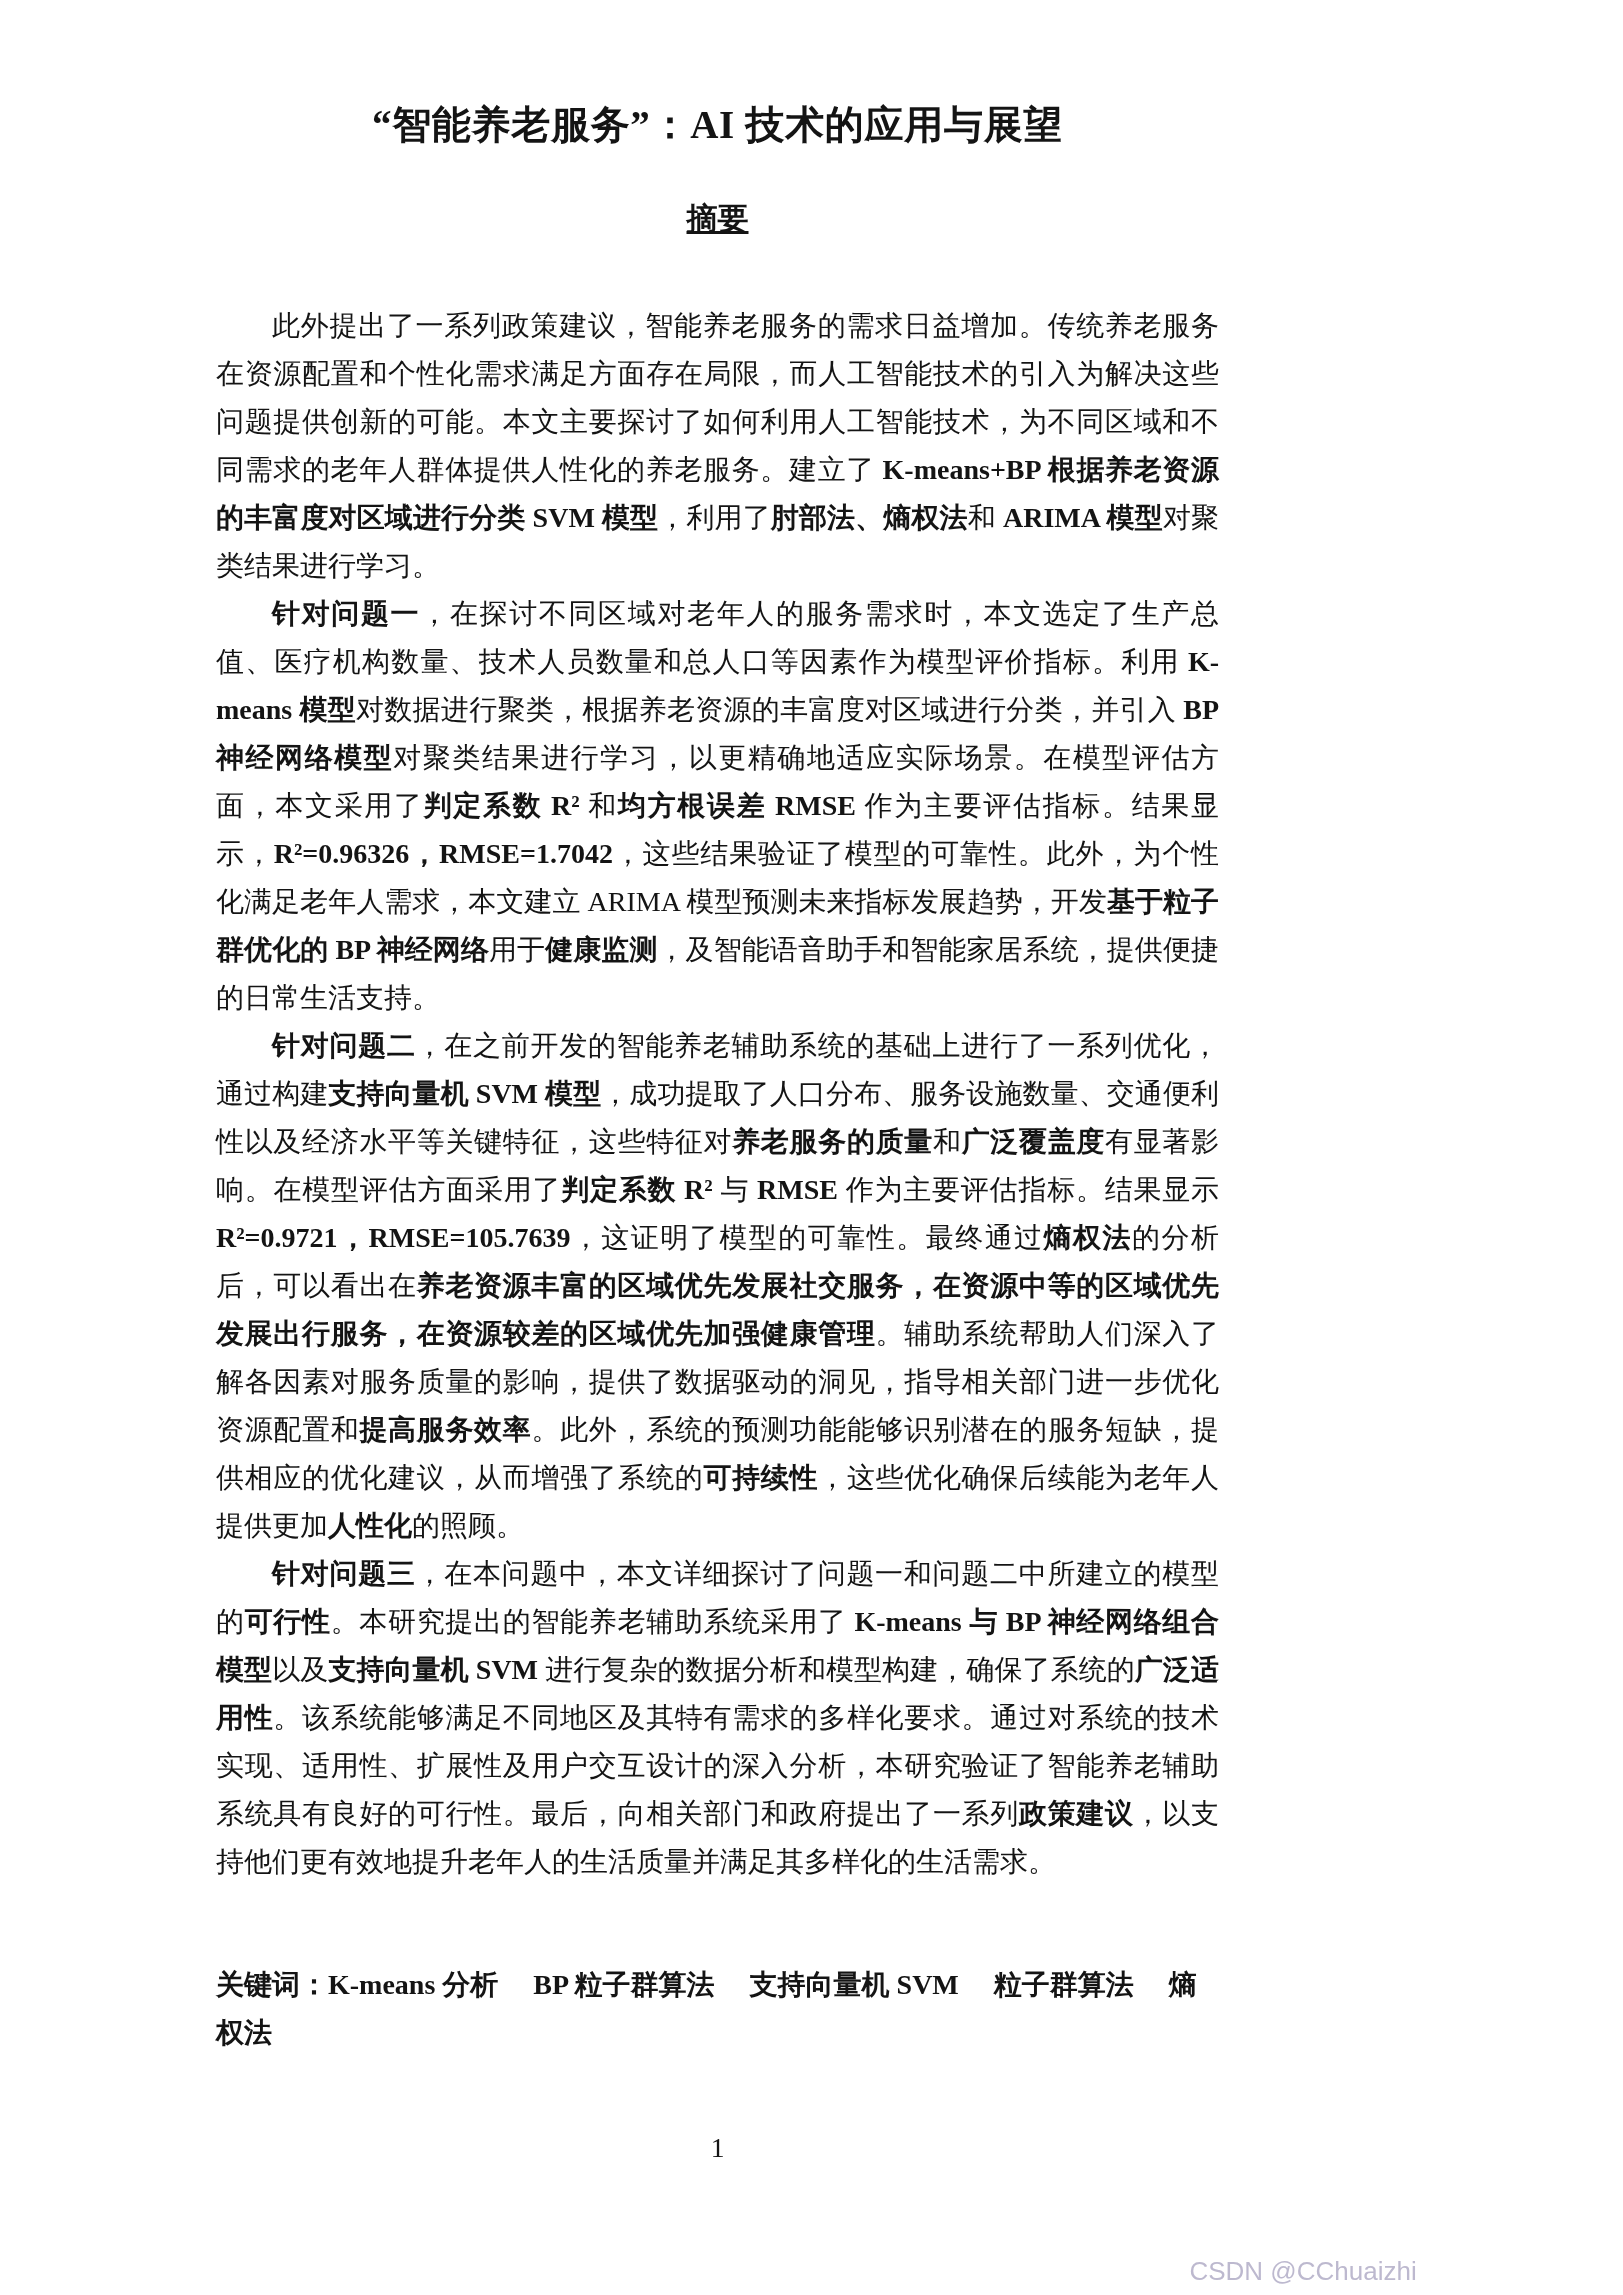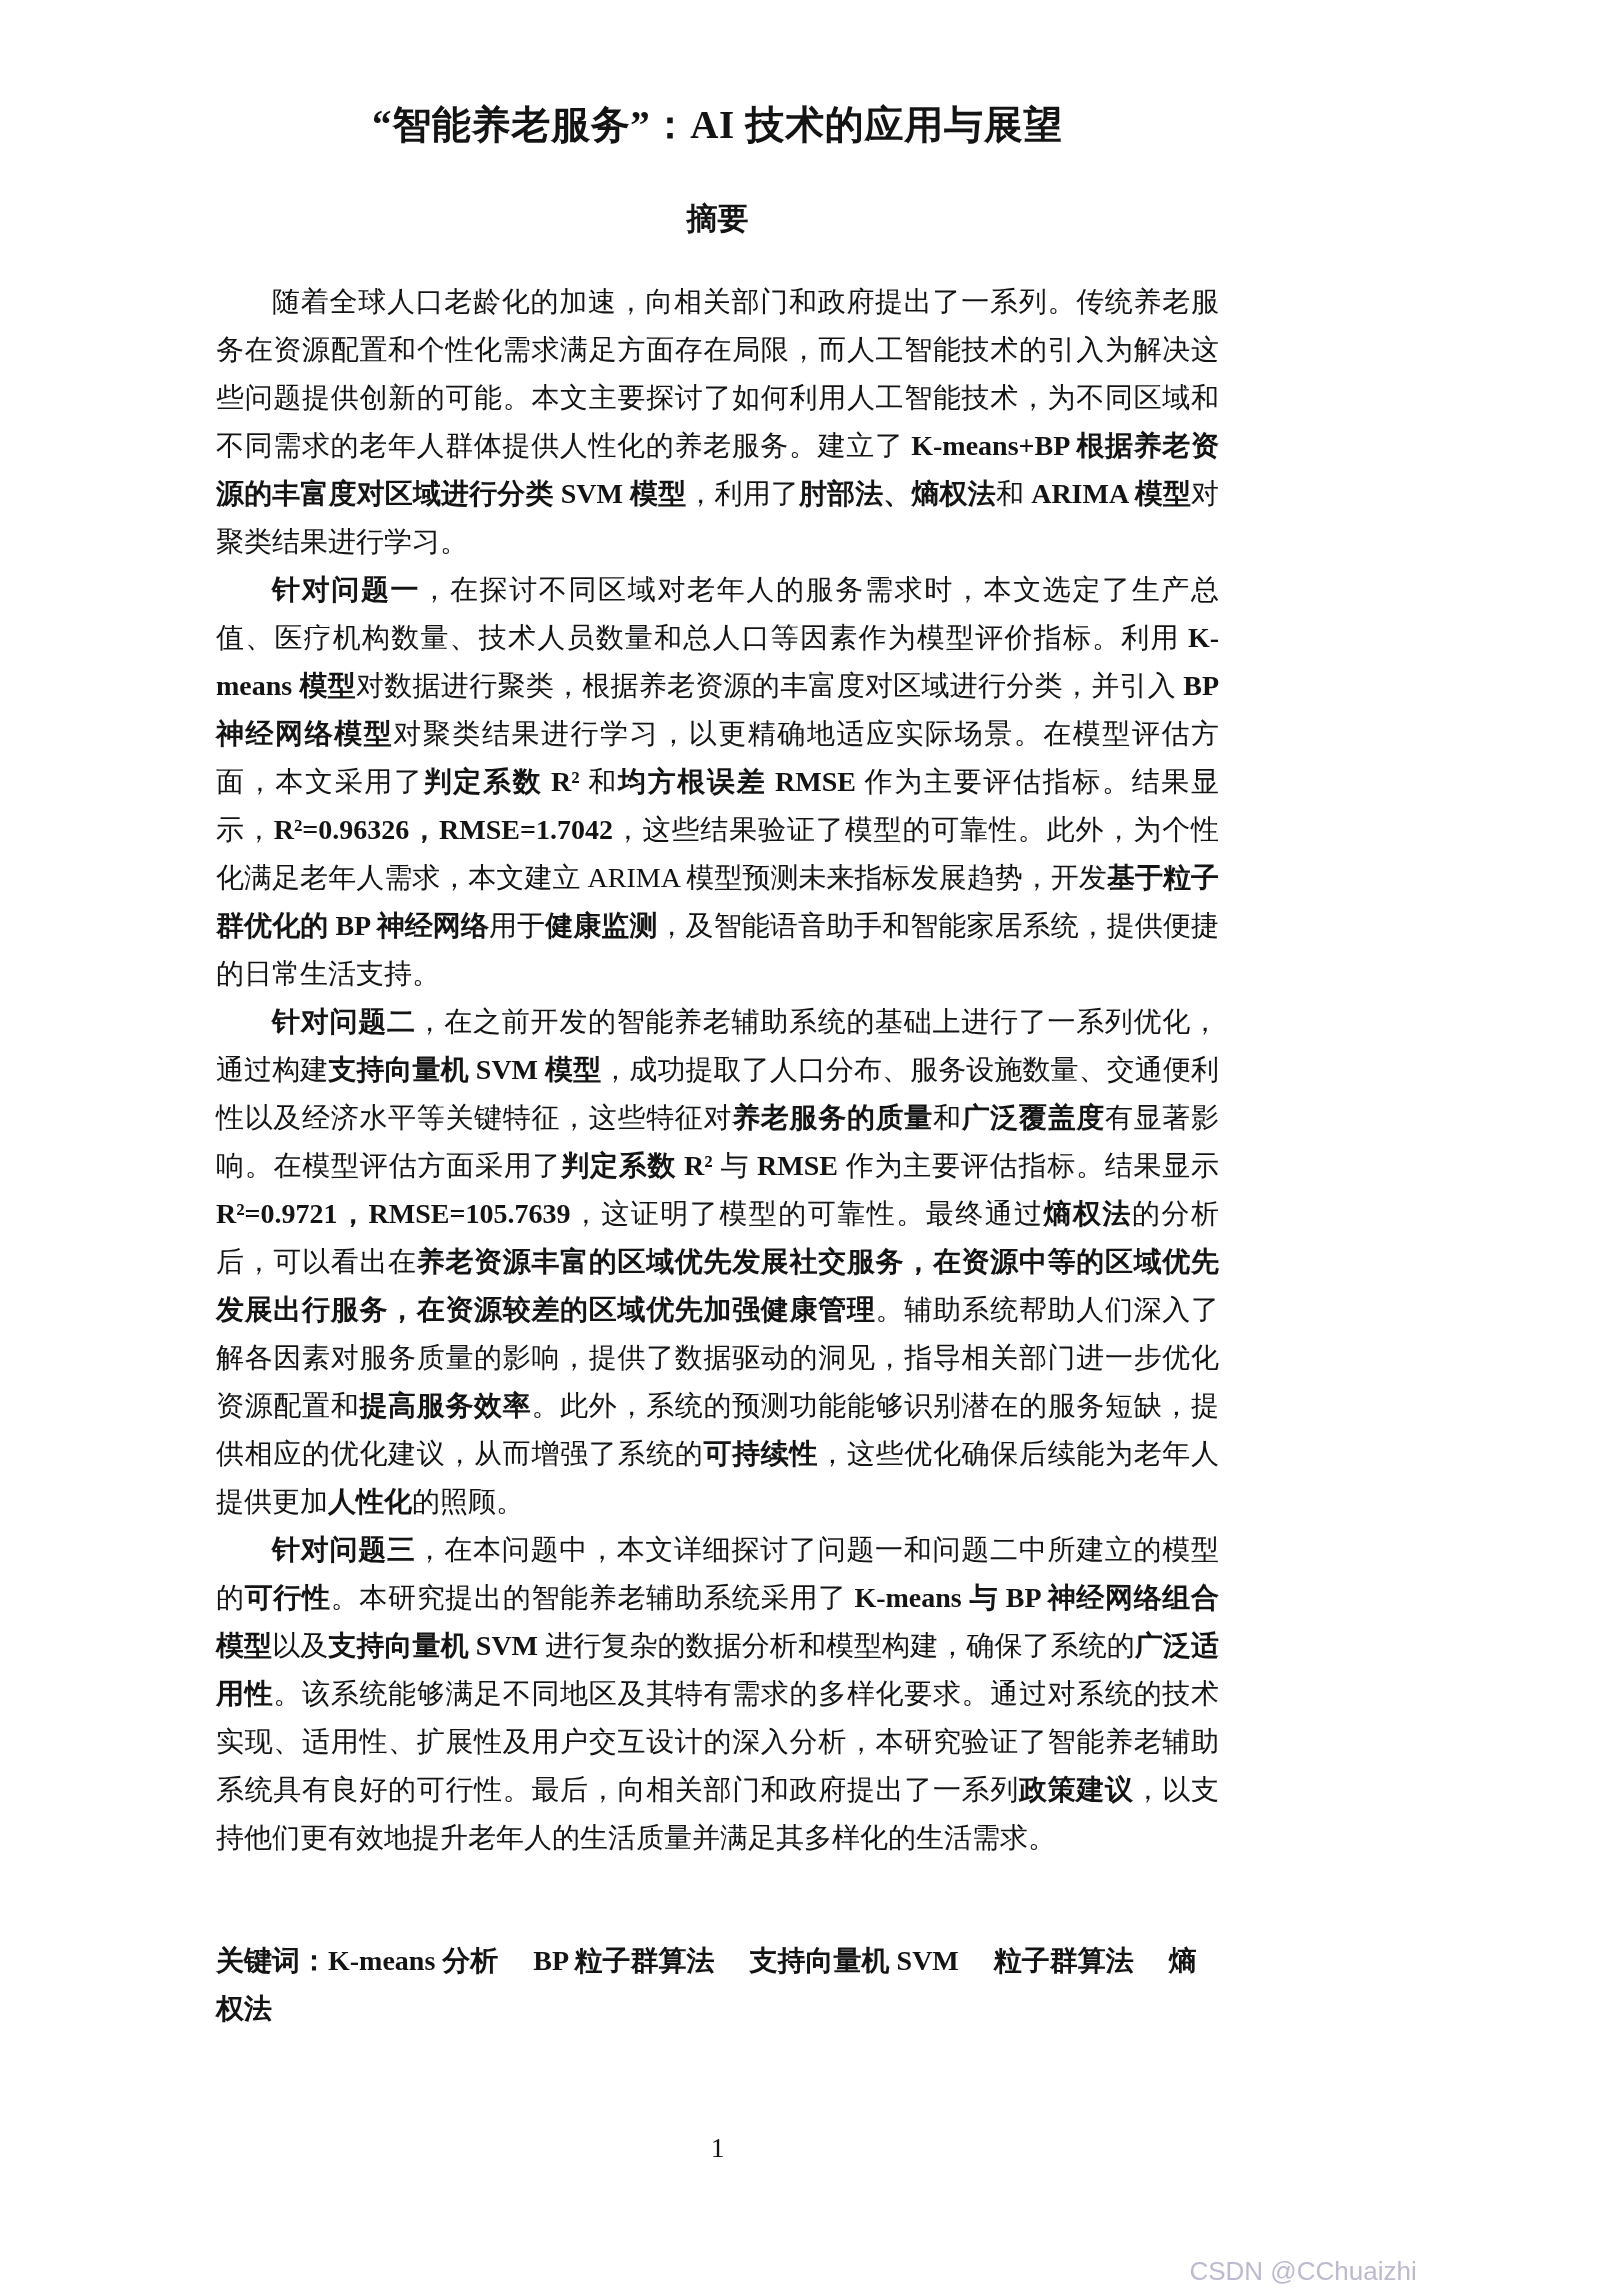--- a/index.html
+++ b/index.html
@@ -15,24 +15,25 @@
     overflow: hidden;
   }
   .title {
     margin: 0 0 46px 0;
     text-align: center;
     font-size: 39px;
     font-weight: 700;
     letter-spacing: 0.7px;
   }
   .abstract-heading {
-    margin: 0 0 38px 0;
+    margin: 0 0 62px 0;
     text-align: center;
     font-size: 31px;
     font-weight: 700;
+    text-decoration: underline;
   }
   .body-text { }
   .para {
     margin: 0;
     font-size: 28px;
     line-height: 48px;
     text-align: justify;
     text-indent: 2em;
     text-justify: inter-ideograph;
   }
@@ -69,21 +70,21 @@
 </head>
 <body>
 
 <div class="page">
 
   <h1 class="title">“智能养老服务”：AI 技术的应用与展望</h1>
 
   <h2 class="abstract-heading">摘要</h2>
 
   <div class="body-text">
-    <p class="para"><span>随着全球人口老龄化的加速，向相关部门和政府提出了一系列。传统养老服务在资源配置和个性化需求满足方面存在局限，而人工智能技术的引入为解决这些问题提供创新的可能。本文主要探讨了如何利用人工智能技术，为不同区域和不同需求的老年人群体提供人性化的养老服务。建立了 </span><span class="b">K-means+BP 根据养老资源的丰富度对区域进行分类 SVM 模型</span><span>，利用了</span><span class="b">肘部法、熵权法</span><span>和 </span><span class="b">ARIMA 模型</span><span>对聚类结果进行学习。</span></p>
+    <p class="para"><span>此外提出了一系列政策建议，智能养老服务的需求日益增加。传统养老服务在资源配置和个性化需求满足方面存在局限，而人工智能技术的引入为解决这些问题提供创新的可能。本文主要探讨了如何利用人工智能技术，为不同区域和不同需求的老年人群体提供人性化的养老服务。建立了 </span><span class="b">K-means+BP 根据养老资源的丰富度对区域进行分类 SVM 模型</span><span>，利用了</span><span class="b">肘部法、熵权法</span><span>和 </span><span class="b">ARIMA 模型</span><span>对聚类结果进行学习。</span></p>
     <p class="para"><span class="b">针对问题一</span><span>，在探讨不同区域对老年人的服务需求时，本文选定了生产总值、医疗机构数量、技术人员数量和总人口等因素作为模型评价指标。利用 </span><span class="b">K-means 模型</span><span>对数据进行聚类，根据养老资源的丰富度对区域进行分类，并引入 </span><span class="b">BP 神经网络模型</span><span>对聚类结果进行学习，以更精确地适应实际场景。在模型评估方面，本文采用了</span><span class="b">判定系数 R²</span><span> 和</span><span class="b">均方根误差 RMSE</span><span> 作为主要评估指标。结果显示，</span><span class="b">R²=0.96326，RMSE=1.7042</span><span>，这些结果验证了模型的可靠性。此外，为个性化满足老年人需求，本文建立 ARIMA 模型预测未来指标发展趋势，开发</span><span class="b">基于粒子群优化的 BP 神经网络</span><span>用于</span><span class="b">健康监测</span><span>，及智能语音助手和智能家居系统，提供便捷的日常生活支持。</span></p>
     <p class="para"><span class="b">针对问题二</span><span>，在之前开发的智能养老辅助系统的基础上进行了一系列优化，通过构建</span><span class="b">支持向量机 SVM 模型</span><span>，成功提取了人口分布、服务设施数量、交通便利性以及经济水平等关键特征，这些特征对</span><span class="b">养老服务的质量</span><span>和</span><span class="b">广泛覆盖度</span><span>有显著影响。在模型评估方面采用了</span><span class="b">判定系数 R²</span><span> 与 </span><span class="b">RMSE</span><span> 作为主要评估指标。结果显示 </span><span class="b">R²=0.9721，RMSE=105.7639</span><span>，这证明了模型的可靠性。最终通过</span><span class="b">熵权法</span><span>的分析后，可以看出在</span><span class="b">养老资源丰富的区域优先发展社交服务，在资源中等的区域优先发展出行服务，在资源较差的区域优先加强健康管理</span><span>。辅助系统帮助人们深入了解各因素对服务质量的影响，提供了数据驱动的洞见，指导相关部门进一步优化资源配置和</span><span class="b">提高服务效率</span><span>。此外，系统的预测功能能够识别潜在的服务短缺，提供相应的优化建议，从而增强了系统的</span><span class="b">可持续性</span><span>，这些优化确保后续能为老年人提供更加</span><span class="b">人性化</span><span>的照顾。</span></p>
     <p class="para"><span class="b">针对问题三</span><span>，在本问题中，本文详细探讨了问题一和问题二中所建立的模型的</span><span class="b">可行性</span><span>。本研究提出的智能养老辅助系统采用了 </span><span class="b">K-means 与 BP 神经网络组合模型</span><span>以及</span><span class="b">支持向量机 SVM</span><span> 进行复杂的数据分析和模型构建，确保了系统的</span><span class="b">广泛适用性</span><span>。该系统能够满足不同地区及其特有需求的多样化要求。通过对系统的技术实现、适用性、扩展性及用户交互设计的深入分析，本研究验证了智能养老辅助系统具有良好的可行性。最后，向相关部门和政府提出了一系列</span><span class="b">政策建议</span><span>，以支持他们更有效地提升老年人的生活质量并满足其多样化的生活需求。</span></p>
     <p class="keywords"><span class="b">关键词：K-means 分析　 BP 粒子群算法　 支持向量机 SVM　 粒子群算法　 熵权法</span></p>
   </div>
 
   <div class="footer">
     <span class="pagenum">1</span>
   </div>
 

